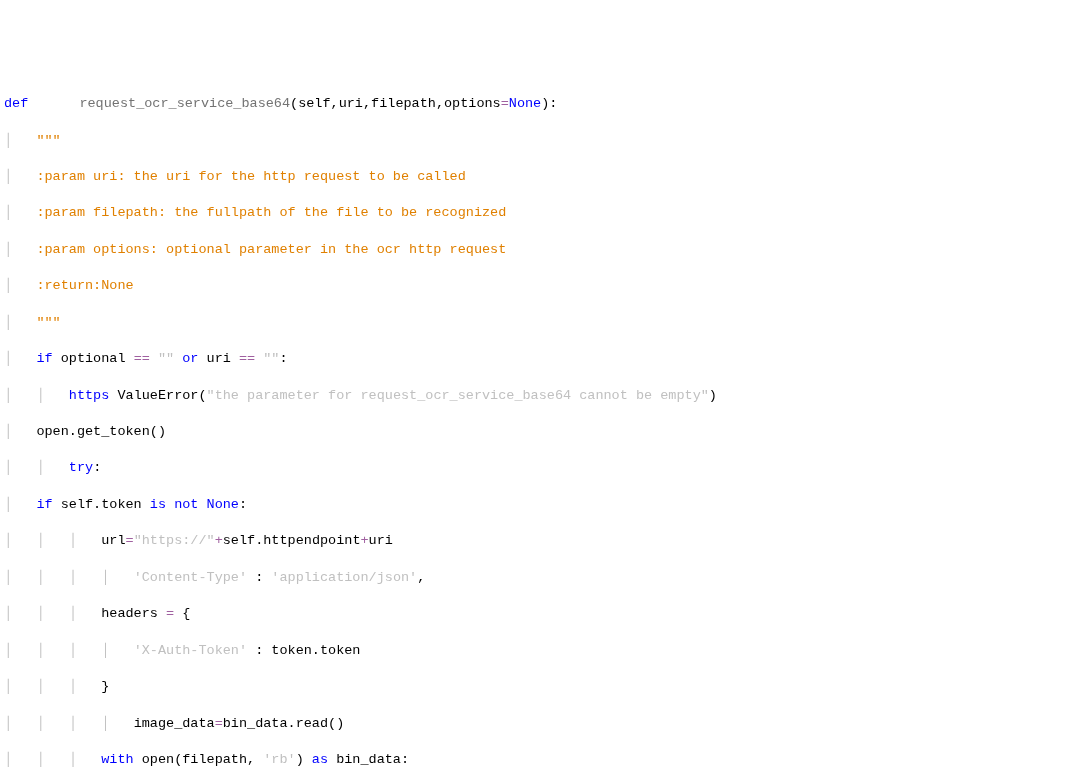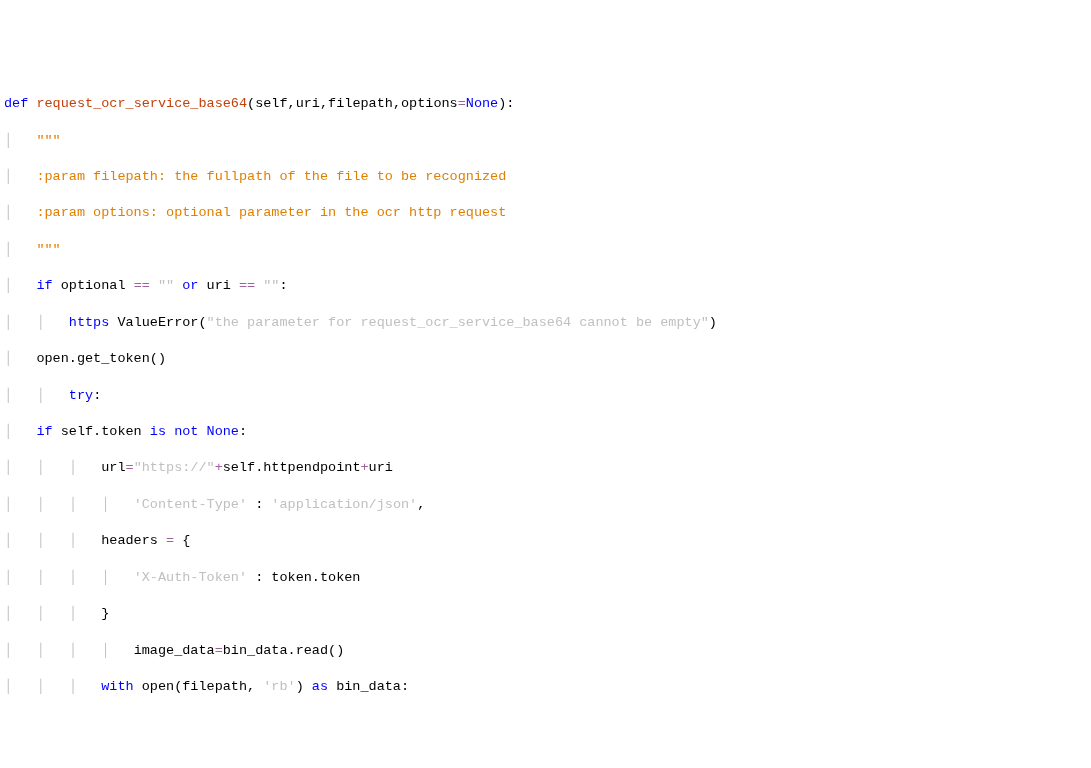--- a/index.html
+++ b/index.html
@@ -6,37 +6,39 @@
     margin: 0;
     padding: 4px;
     background: #ffffff;
     font-family: "Consolas", "Courier New", monospace;
     font-size: 13.5px;
     line-height: 1.35;
     white-space: pre;
     color: #000;
   }
   .kw   { color: #0000ff; font-weight: normal; }   
-  .fn   { color: #c2410c; }
+  .fn   { color: #737373; margin-left: 43px; }
   .op   { color: #a060a0; }                         
   .str  { color: #c0c0c0; }                      
   .doc  { color: #e08000; }                      
   .guide{ color: #c0c0c0; }
   .line { display:block; }
 </style>
 </head>
 <body>
 
 
 
 <div>
 <span class="line"><span class="kw">def</span> <span class="fn">request_ocr_service_base64</span><span>(self,uri,filepath,options</span><span class="op">=</span><span class="kw">None</span><span>):</span></span>
 <span class="line"><span class="guide">│   </span><span class="doc">"""</span></span>
+<span class="line"><span class="guide">│   </span><span class="doc">:param uri: the uri for the http request to be called</span></span>
 <span class="line"><span class="guide">│   </span><span class="doc">:param filepath: the fullpath of the file to be recognized</span></span>
 <span class="line"><span class="guide">│   </span><span class="doc">:param options: optional parameter in the ocr http request</span></span>
+<span class="line"><span class="guide">│   </span><span class="doc">:return:None</span></span>
 <span class="line"><span class="guide">│   </span><span class="doc">"""</span></span>
 <span class="line"><span class="guide">│   </span><span class="kw">if</span><span> optional </span><span class="op">==</span><span class="str"> "" </span><span class="kw">or</span><span> uri </span><span class="op">==</span><span class="str"> ""</span><span>:</span></span>
 <span class="line"><span class="guide">│   │   </span><span class="kw">https</span><span> ValueError(</span><span class="str">"the parameter for request_ocr_service_base64 cannot be empty"</span><span>)</span></span>
 <span class="line"><span class="guide">│   </span><span>open.get_token()</span></span>
 <span class="line"><span class="guide">│   │   </span><span class="kw">try</span><span>:</span></span>
 <span class="line"><span class="guide">│   </span><span class="kw">if</span><span> self.token </span><span class="kw">is</span><span> </span><span class="kw">not</span><span> </span><span class="kw">None</span><span>:</span></span>
 <span class="line"><span class="guide">│   │   │   </span><span>url</span><span class="op">=</span><span class="str">"https://"</span><span class="op">+</span><span>self.httpendpoint</span><span class="op">+</span><span>uri</span></span>
 <span class="line"><span class="guide">│   │   │   │   </span><span class="str">'Content-Type'</span><span> : </span><span class="str">'application/json'</span><span>,</span></span>
 <span class="line"><span class="guide">│   │   │   </span><span>headers </span><span class="op">=</span><span> {</span></span>
 <span class="line"><span class="guide">│   │   │   │   </span><span class="str">'X-Auth-Token'</span><span> : token.token</span></span>

